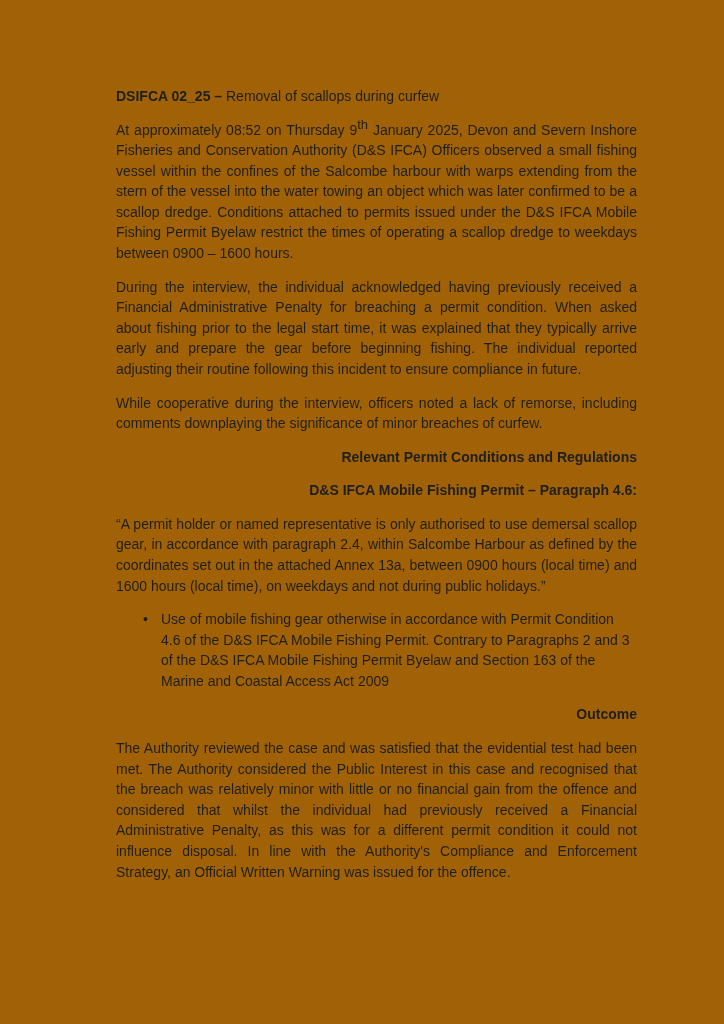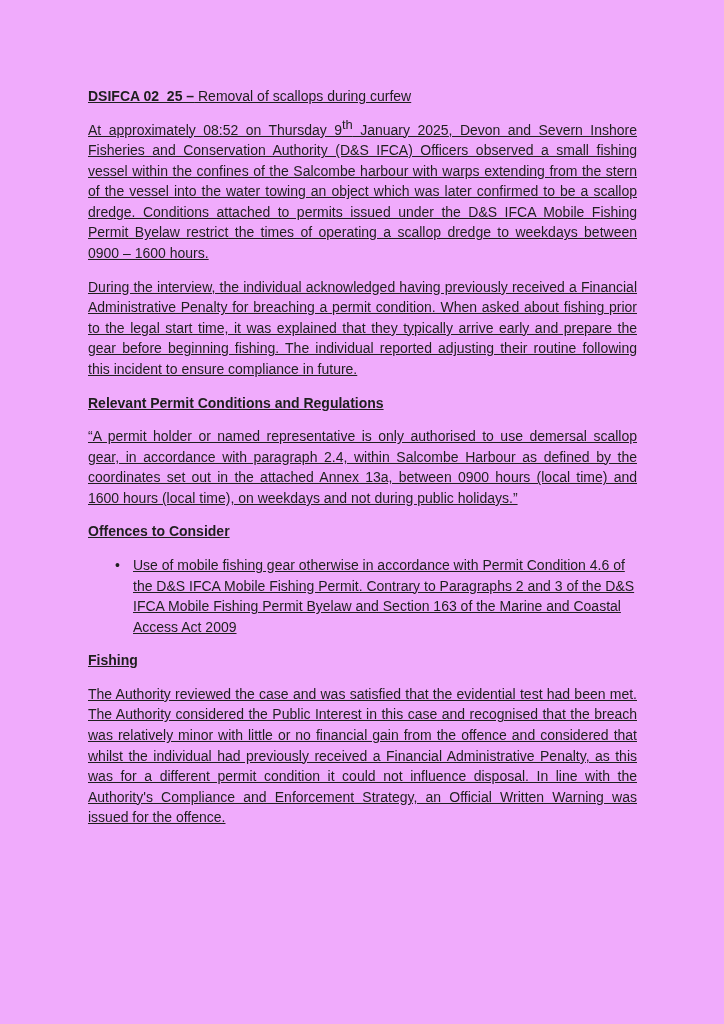--- a/index.html
+++ b/index.html
@@ -5,42 +5,41 @@
   html, body {
     margin: 0;
     padding: 0;
     background: #ffffff;
   }
   .page {
     position: relative;
     width: 724px;
     height: 1024px;
     box-sizing: border-box;
-    background: #f0abfc;
-    padding: 86px 87px 0 88px;
+    background: #a16207;
+    padding: 86px 87px 0 116px;
     font-family: "Liberation Sans", "DejaVu Sans", sans-serif;
     font-size: 14px;
     line-height: 1.47;
     color: #1f1f1f;
     overflow: hidden;
-    text-decoration: underline;
   }
   .para {
     margin: 0 0 13px 0;
     text-align: justify;
   }
   .title-line {
     margin: 0 0 13px 0;
     text-align: left;
   }
   .bold { font-weight: bold; }
   .heading {
     font-weight: bold;
     margin: 0 0 13px 0;
-    text-align: left;
+    text-align: right;
   }
   sup.ordinal {
     font-size: 13px;
     vertical-align: super;
     line-height: 0;
   }
   .bullet-item {
     position: relative;
     margin: 0 0 13px 0;
     padding-left: 45px;
@@ -57,30 +56,31 @@
 
 <div class="page">
 
   <p class="title-line"><span class="bold">DSIFCA 02_25 –</span><span> Removal of scallops during curfew</span></p>
 
   <p class="para"><span>At approximately 08:52 on Thursday 9</span><sup class="ordinal">th</sup><span> January 2025, Devon and Severn Inshore Fisheries and Conservation Authority (D&amp;S IFCA) Officers observed a small fishing vessel within the confines of the Salcombe harbour with warps extending from the stern of the vessel into the water towing an object which was later confirmed to be a scallop dredge. Conditions attached to permits issued under the D&amp;S IFCA Mobile Fishing Permit Byelaw restrict the times of operating a scallop dredge to weekdays between 0900 – 1600 hours.</span></p>
 
 
   <p class="para">During the interview, the individual acknowledged having previously received a Financial Administrative Penalty for breaching a permit condition. When asked about fishing prior to the legal start time, it was explained that they typically arrive early and prepare the gear before beginning fishing. The individual reported adjusting their routine following this incident to ensure compliance in future.</p>
 
+  <p class="para">While cooperative during the interview, officers noted a lack of remorse, including comments downplaying the significance of minor breaches of curfew.</p>
 
   <p class="heading">Relevant Permit Conditions and Regulations</p>
 
+  <p class="heading">D&amp;S IFCA Mobile Fishing Permit – Paragraph 4.6:</p>
 
   <p class="para">“A permit holder or named representative is only authorised to use demersal scallop gear, in accordance with paragraph 2.4, within Salcombe Harbour as defined by the coordinates set out in the attached Annex 13a, between 0900 hours (local time) and 1600 hours (local time), on weekdays and not during public holidays.”</p>
 
-  <p class="heading">Offences to Consider</p>
 
   <div class="bullet-item">
     <span class="bullet-marker">•</span>
     <span>Use of mobile fishing gear otherwise in accordance with Permit Condition 4.6 of the D&amp;S IFCA Mobile Fishing Permit. Contrary to Paragraphs 2 and 3 of the D&amp;S IFCA Mobile Fishing Permit Byelaw and Section 163 of the Marine and Coastal Access Act 2009</span>
   </div>
 
-  <p class="heading">Fishing</p>
+  <p class="heading">Outcome</p>
 
   <p class="para">The Authority reviewed the case and was satisfied that the evidential test had been met.  The Authority considered the Public Interest in this case and recognised that the breach was relatively minor with little or no financial gain from the offence and considered that whilst the individual had previously received a Financial Administrative Penalty, as this was for a different permit condition it could not influence disposal.  In line with the Authority's Compliance and Enforcement Strategy, an Official Written Warning was issued for the offence.</p>
 
 </div>
 
 </body></html>

